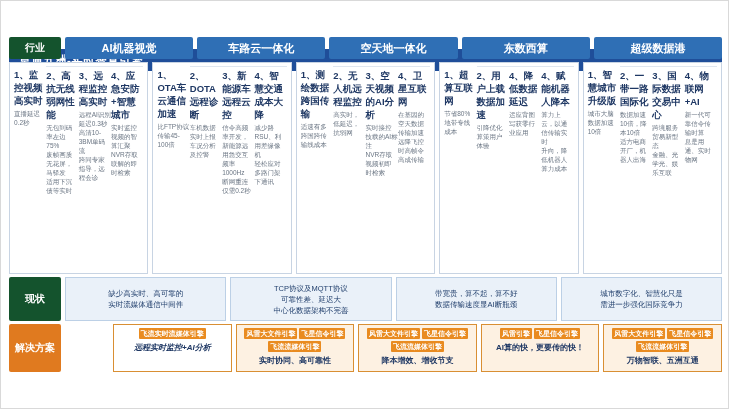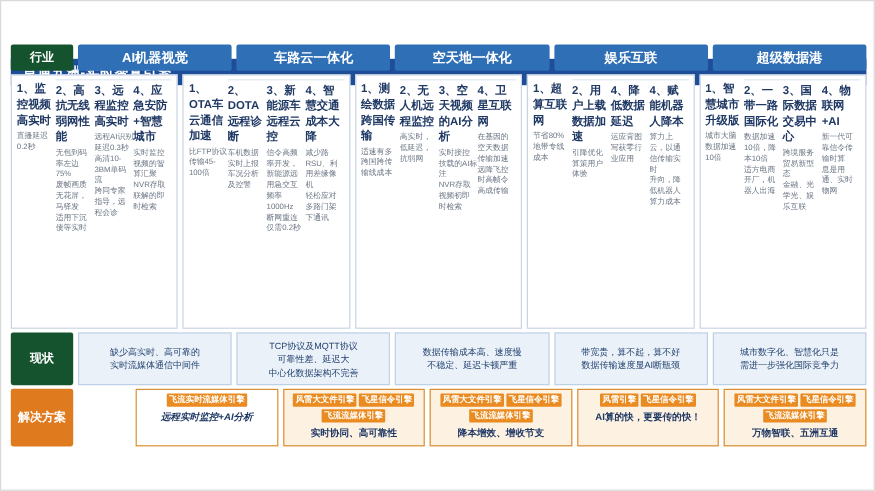--- a/index.html
+++ b/index.html
@@ -122,21 +122,21 @@
         <div class="col">
           <div class="hdr-cell">AI机器视觉</div>
         </div>
         <div class="col">
           <div class="hdr-cell">车路云一体化</div>
         </div>
         <div class="col">
           <div class="hdr-cell">空天地一体化</div>
         </div>
         <div class="col">
-          <div class="hdr-cell">娱乐互联</div>
+          <div class="hdr-cell">东数西算</div>
         </div>
         <div class="col">
           <div class="hdr-cell">超级数据港</div>
         </div>
       </div>
     </div>
 
     <div class="row val-row">
       <div class="cols">
 
@@ -269,24 +269,20 @@
         <div class="col">
           <div class="sta-cell">缺少高实时、高可靠的
 实时流媒体通信中间件</div>
         </div>
         <div class="col">
           <div class="sta-cell">TCP协议及MQTT协议
 可靠性差、延迟大
 中心化数据架构不完善</div>
         </div>
         <div class="col">
-          <div class="sta-cell">数据传输成本高、速度慢
-不稳定、延迟卡顿严重</div>
-        </div>
-        <div class="col">
           <div class="sta-cell">带宽贵，算不起，算不好
 数据传输速度显AI断瓶颈</div>
         </div>
         <div class="col">
           <div class="sta-cell">城市数字化、智慧化只是
 需进一步强化国际竞争力</div>
         </div>
       </div>
     </div>
 

